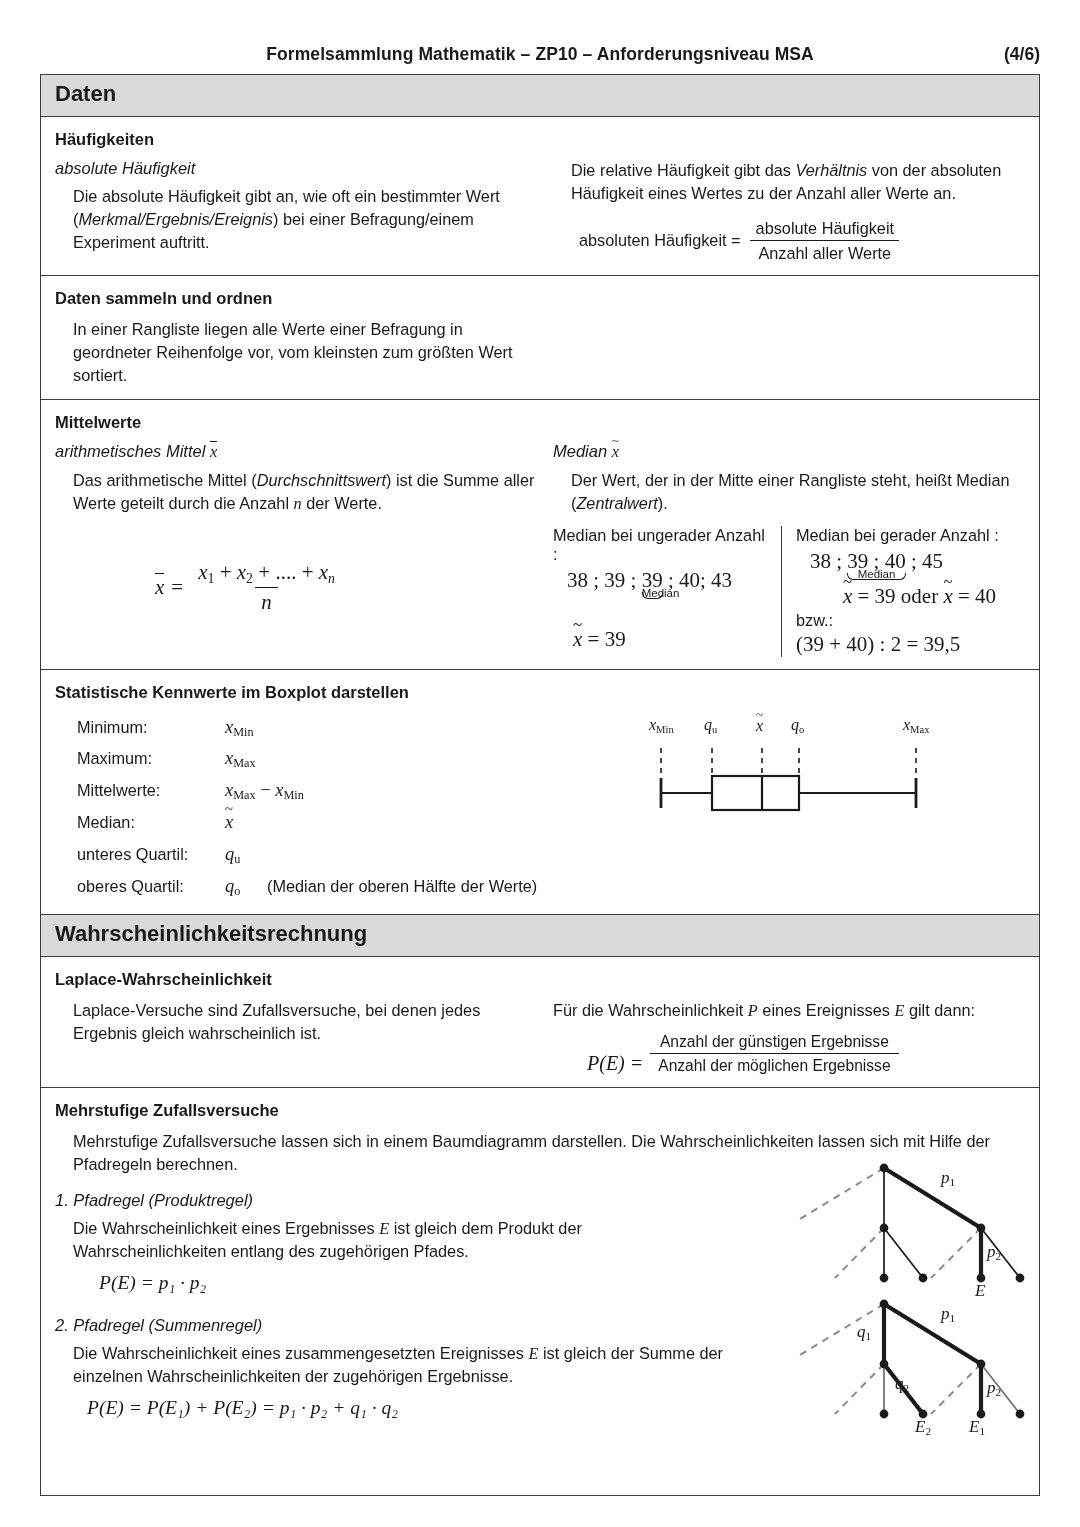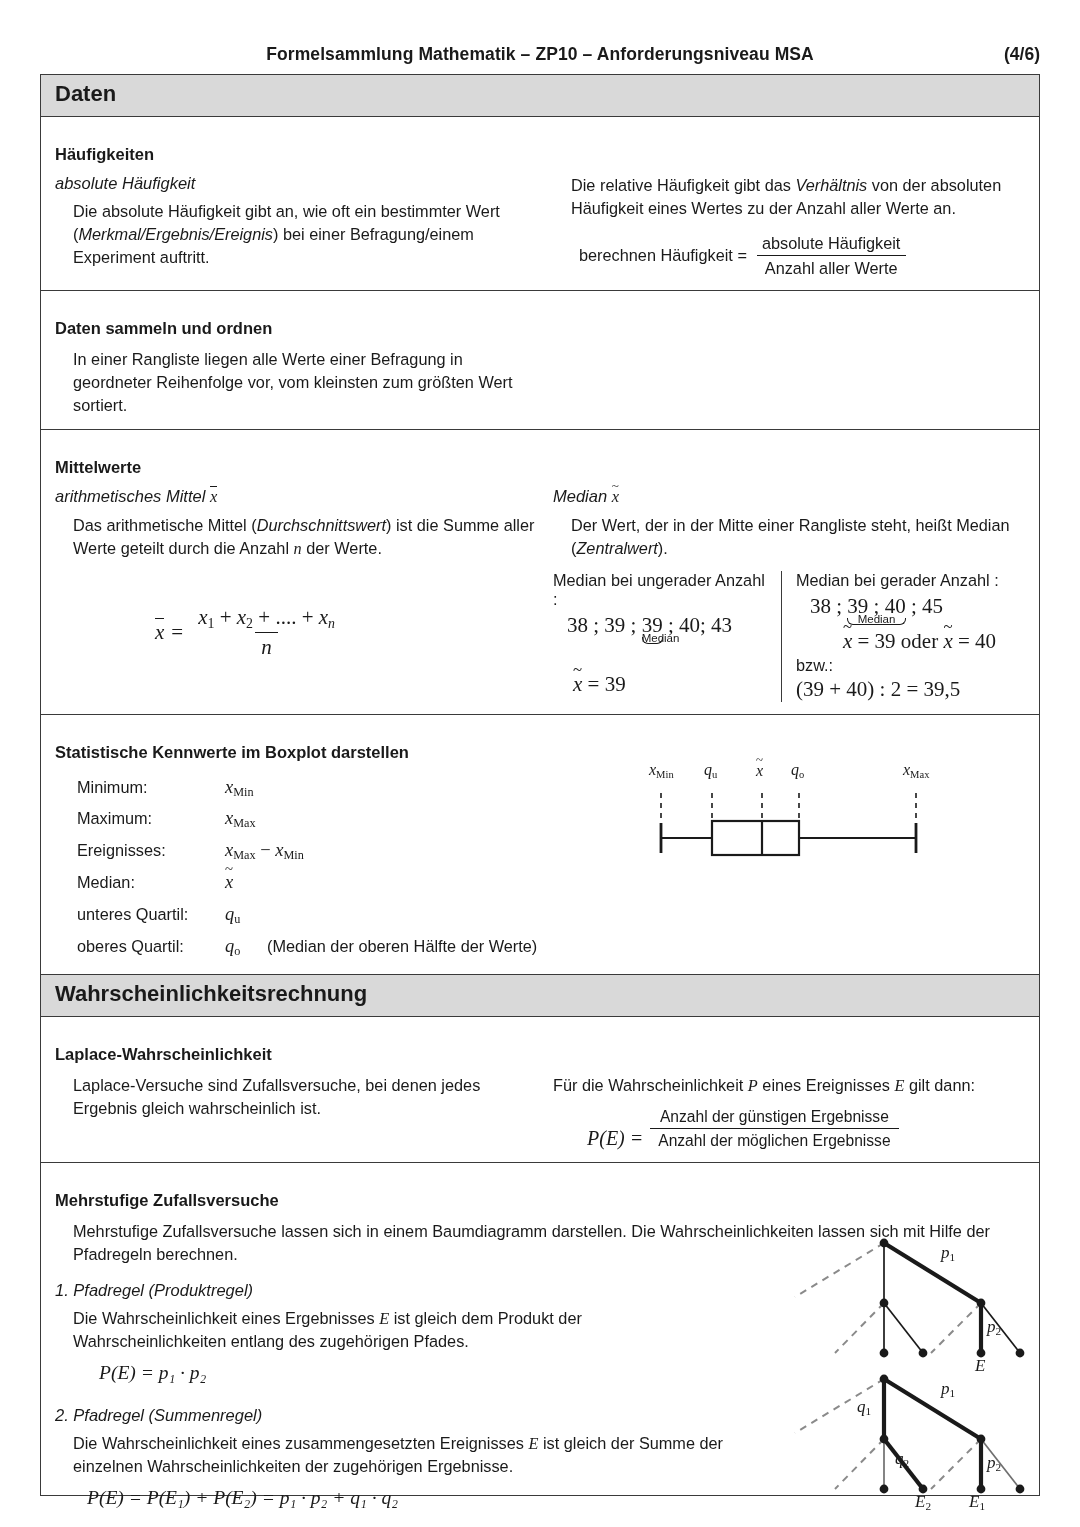--- a/index.html
+++ b/index.html
@@ -58,21 +58,21 @@
   .bandhead {
     background: #d9d9d9;
     border-bottom: 1.6px solid #3a3a3a;
     padding: 7px 14px 9px 14px;
     font-size: 22px;
     font-weight: bold;
     line-height: 1.12;
   }
   .block {
     border-bottom: 1.6px solid #3a3a3a;
-    padding: 26px 14px 12px 14px;
+    padding: 11px 14px 12px 14px;
     position: relative;
     box-sizing: border-box;
   }
   .block.last { border-bottom: none; }
   .blocktitle {
     font-size: 16.5px;
     font-weight: bold;
     margin: 2px 0 10px 0;
   }
   .cols {
@@ -278,21 +278,21 @@
       <div class="cols">
 
         <div class="col-l">
           <div class="subhead">absolute Häufigkeit</div>
           <div class="body-t"><span>Die absolute Häufigkeit gibt an, wie oft ein bestimmter Wert (</span><em>Merkmal/Ergebnis/Ereignis</em><span>) bei einer Befragung/einem Experiment auftritt.</span></div>
         </div>
 
         <div class="col-r">
           <div class="body-t"><span>Die relative Häufigkeit gibt das </span><em>Verhältnis</em><span> von der absoluten Häufigkeit eines Wertes zu der Anzahl aller Werte an.</span></div>
           <div class="relfreq">
-            <span class="lhs">berechnen Häufigkeit =</span>
+            <span class="lhs">absoluten Häufigkeit =</span>
             <span class="frac">
               <span class="num">absolute Häufigkeit</span>
               <span class="den">Anzahl aller Werte</span>
             </span>
           </div>
         </div>
       </div>
     </div>
 
     <div class="block">
@@ -363,21 +363,21 @@
       <div class="keylist">
         <div class="keyrow">
           <span class="klabel">Minimum:</span>
           <span class="ksym"><span class="mi">x</span><sub class="mn">Min</sub></span>
         </div>
         <div class="keyrow">
           <span class="klabel">Maximum:</span>
           <span class="ksym"><span class="mi">x</span><sub class="mn">Max</sub></span>
         </div>
         <div class="keyrow">
-          <span class="klabel">Ereignisses:</span>
+          <span class="klabel">Mittelwerte:</span>
           <span class="ksym" style="width:auto;"><span class="mi">x</span><sub class="mn">Max</sub>
             <span class="mn">−</span>
             <span class="mi">x</span><sub class="mn">Min</sub></span>
         </div>
         <div class="keyrow">
           <span class="klabel">Median:</span>
           <span class="ksym"><span class="mi tld">x</span></span>
         </div>
         <div class="keyrow">
           <span class="klabel">unteres Quartil:</span>

